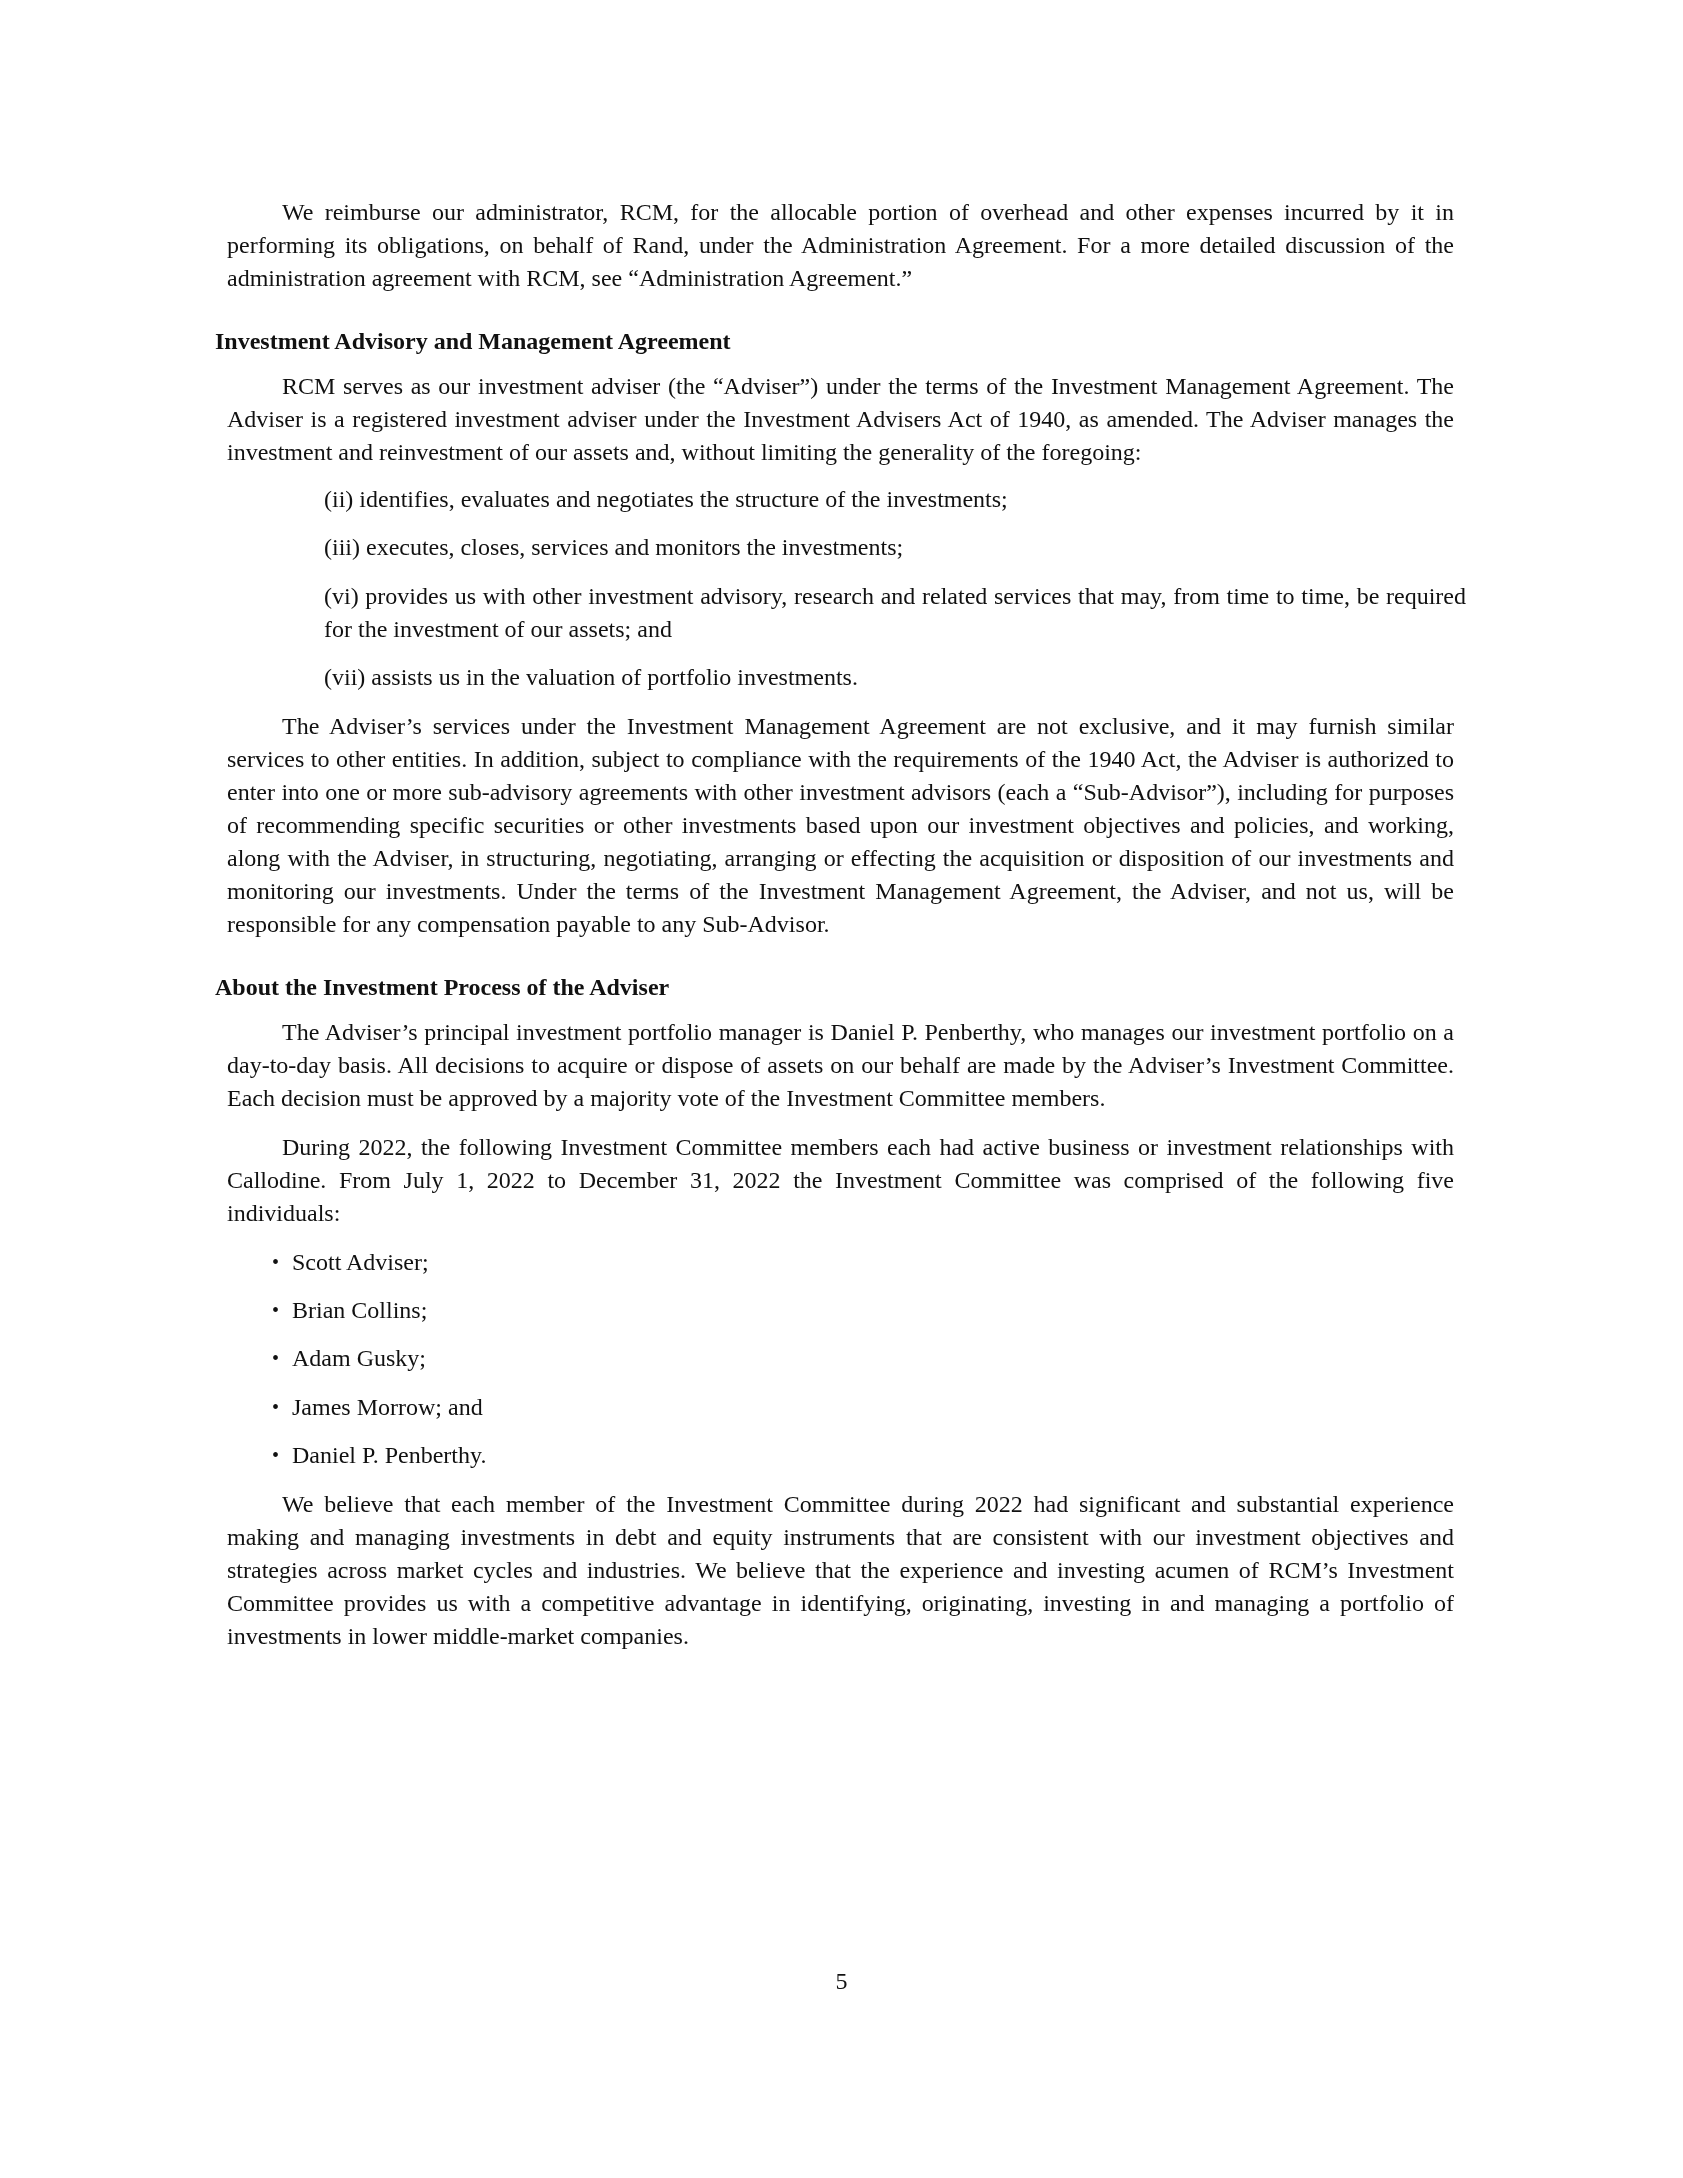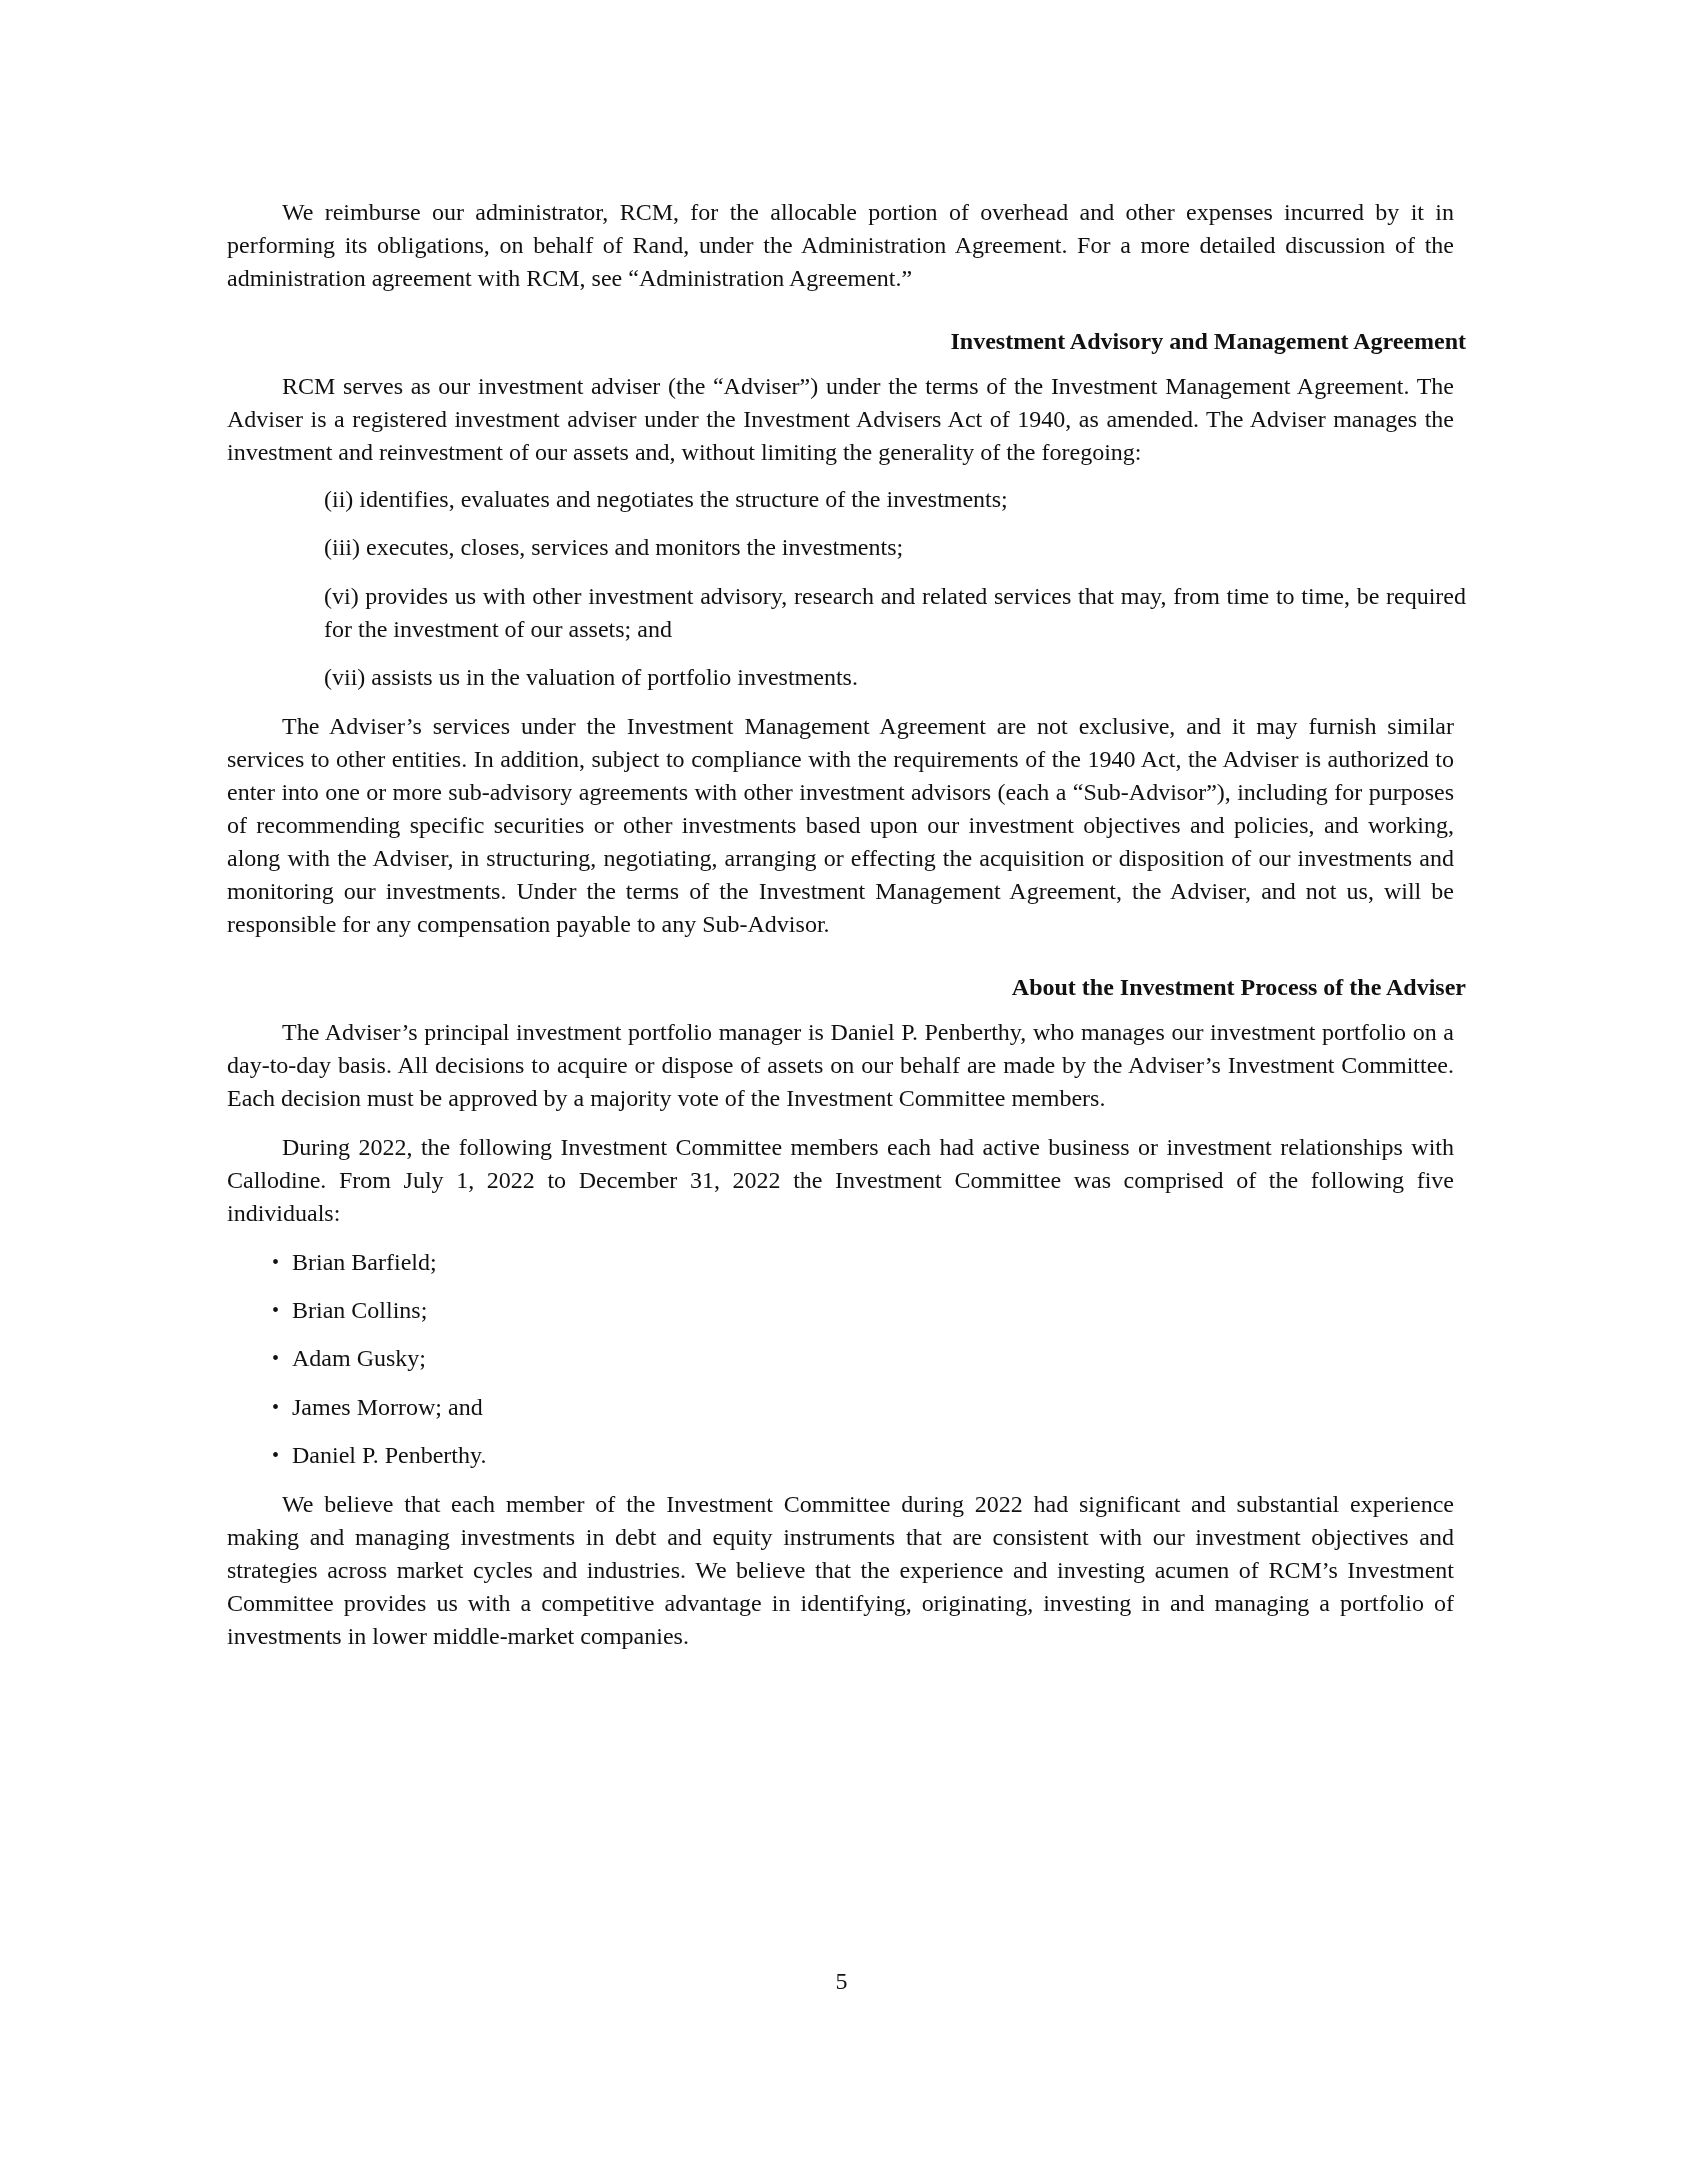--- a/index.html
+++ b/index.html
@@ -29,21 +29,21 @@
     }
     .para {
       text-indent: 55px;
     }
     .heading {
       font-weight: bold;
       font-size: 24px;
       line-height: 33px;
       margin: 0;
     }
-    .gap-before-heading { margin-top: 30px; text-align: right; }
+    .gap-before-heading { margin-top: 30px; }
     .gap-after-heading { margin-top: 12px; }
     .gap-para { margin-top: 16px; }
 
     .enum-list {
       margin: 14px 0 0 0;
       padding: 0;
       list-style: none;
     }
     .enum-list li {
       margin: 0 0 15.3px 109px;
@@ -104,21 +104,21 @@
 
   <h2 class="heading gap-before-heading">About the Investment Process of the Adviser</h2>
 
   <p class="para gap-after-heading">The Adviser’s principal investment portfolio manager is Daniel P. Penberthy, who manages our investment portfolio on a day-to-day basis. All decisions to acquire or dispose of assets on our behalf are made by the Adviser’s Investment Committee. Each decision must be approved by a majority vote of the Investment Committee members.</p>
 
   <p class="para gap-para">During 2022, the following Investment Committee members each had active business or investment relationships with Callodine. From July 1, 2022 to December 31, 2022 the Investment Committee was comprised of the following five individuals:</p>
 
   <ul class="bullet-list">
     <li>
       <span class="bullet">•</span>
-      <span>Brian Barfield;</span>
+      <span>Scott Adviser;</span>
     </li>
     <li>
       <span class="bullet">•</span>
       <span>Brian Collins;</span>
     </li>
     <li>
       <span class="bullet">•</span>
       <span>Adam Gusky;</span>
     </li>
     <li>

